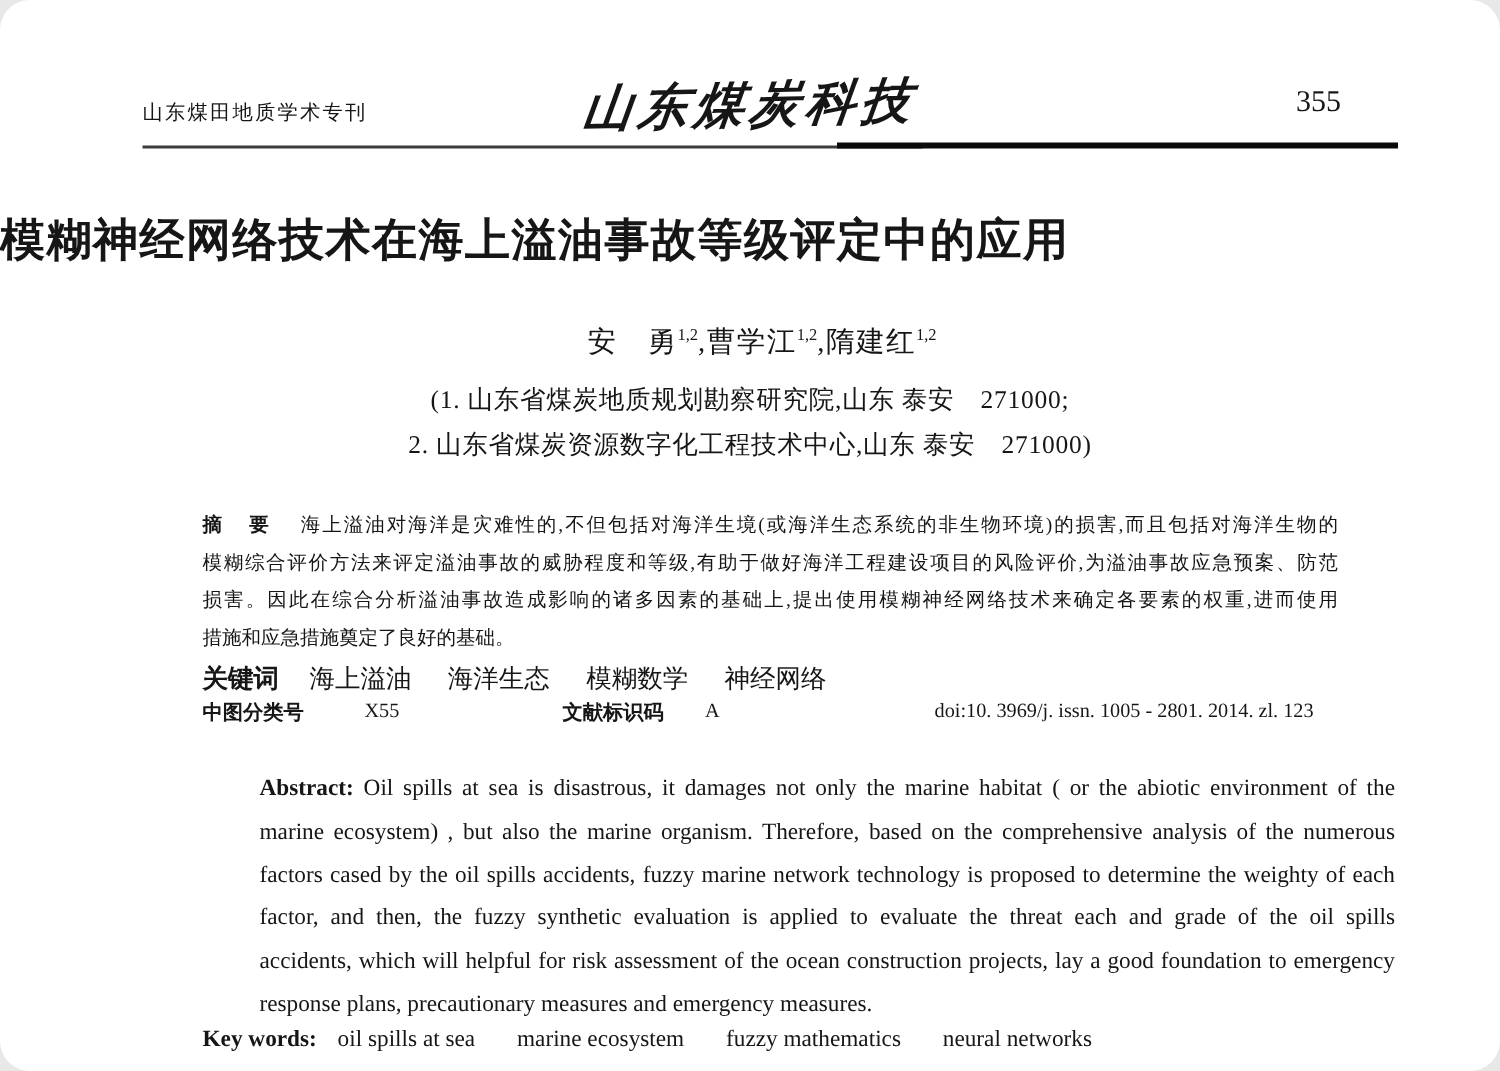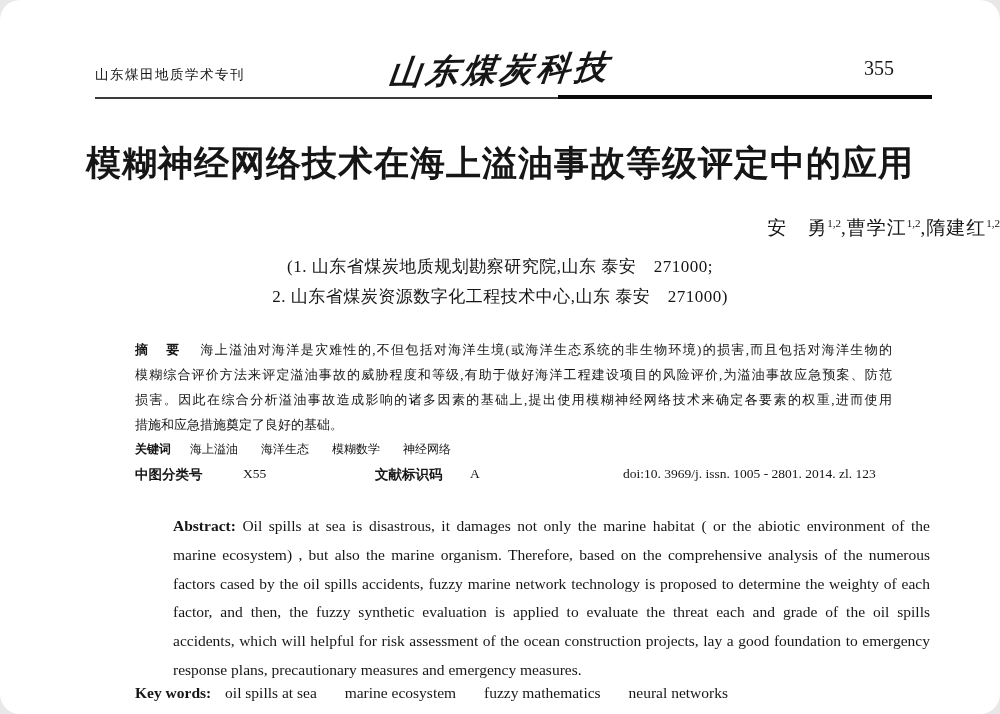--- a/index.html
+++ b/index.html
@@ -19,34 +19,34 @@
     position:absolute; left:0; right:0; top:48px; text-align:center;
     font-size:33px; font-weight:bold; font-style:italic;
     letter-spacing:4px; transform:skewX(-8deg) rotate(-1.5deg);
     font-family:"DejaVu Serif","Liberation Serif",serif;
   }
   .page-number { position:absolute; left:864px; top:57px; font-size:20px; }
   .rule-thin  { position:absolute; left:95px;  top:97px; width:520px; height:1.5px; background:#3c3c3c; }
   .rule-thick { position:absolute; left:558px; top:95px; width:374px; height:3.5px; background:#0a0a0a; }
   
   .title {
-    position:absolute; left:0; right:0; top:140px; text-align:center;
-    font-size:35px; font-weight:bold; letter-spacing:1px;
+    position:absolute; left:0; right:0; top:140px; text-align:left;
+    font-size:30px; font-weight:bold; letter-spacing:1px;
     font-family:Liberation Sans, sans-serif;
   }
-  .authors { position:absolute; left:0; right:0; top:215px; text-align:right; font-size:19px; letter-spacing:1px;padding-left:16px; }
+  .authors { position:absolute; left:0; right:0; top:215px; text-align:center; font-size:19px; letter-spacing:1px;padding-left:16px; }
   .authors sup { font-size:11px; letter-spacing:0; }
   .affils { position:absolute; left:0; right:0; top:252px; text-align:center; font-size:17px; line-height:30px; letter-spacing:0.5px; }
   
   .cn-abstract { position:absolute; left:135px; width:757px; top:337px; font-size:13px; line-height:25px; }
   .jline { text-align:justify; text-align-last:justify; }
   .jline.last { text-align-last:left; }
   .bold-label { font-weight:bold; font-family:"Liberation Sans","DejaVu Sans",sans-serif; }
   .cn-abstract .bold-label { margin-right:14px; letter-spacing:6px; }
-  .cn-keywords { position:absolute; left:135px; top:441px; font-size:12px; }
+  .cn-keywords { position:absolute; left:135px; top:441px; font-size:17px; }
   .cn-keywords .bold-label { margin-right:16px; }
   .cn-keywords .term { margin-right:20px; }
   .class-line { position:absolute; left:135px; top:466px; width:757px; font-size:13.5px; height:20px; }
   .class-line .clc-label { position:absolute; left:0; }
   .class-line .clc-value { position:absolute; left:108px;text-align:right; }
   .class-line .doc-label { position:absolute; left:240px;font-family:Liberation Mono, monospace; }
   .class-line .doc-value { position:absolute; left:335px; }
   .class-line .doi      { position:absolute; left:488px; }
   
   .en-abstract { position:absolute; left:135px; width:757px; top:512px; font-size:15.5px; line-height:28.8px;margin-left:38px; }

